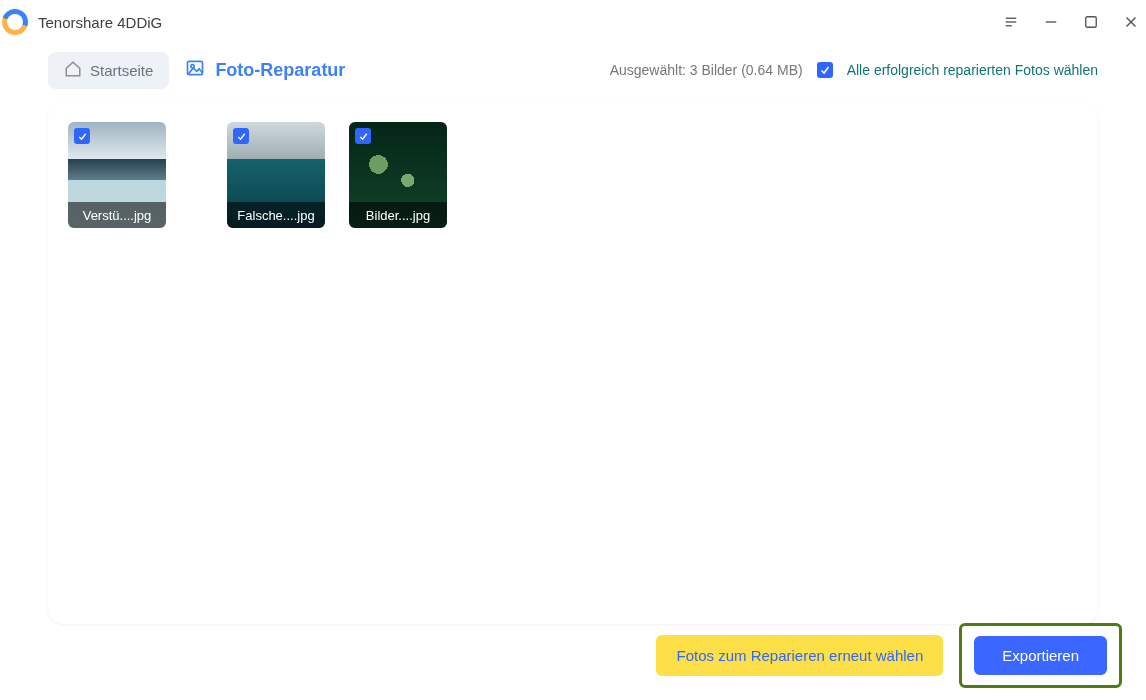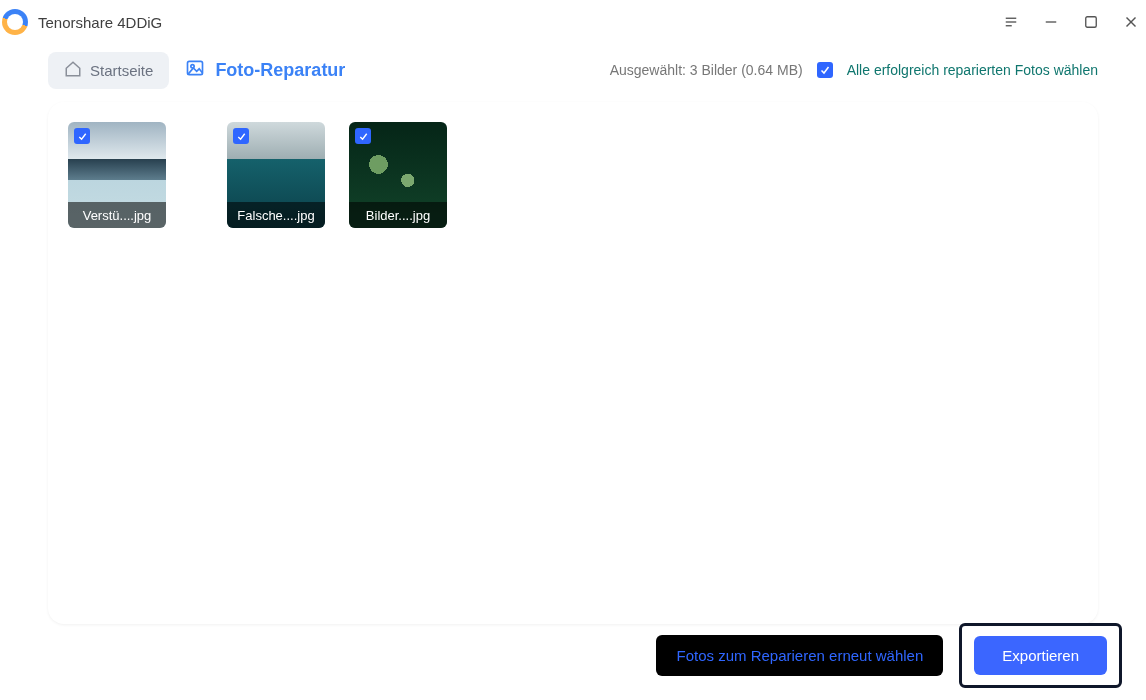--- a/index.html
+++ b/index.html
@@ -24,22 +24,22 @@
   .sel-all-text { font-size:14px; color:#0f766e; }
 
   .content { margin: 6px 48px 0 48px; background:#fff; border-radius:16px; height: 522px; padding: 20px; box-shadow: 0 1px 3px rgba(0,0,0,0.06); }
   .thumb-row { display:flex; gap:24px; }
   .thumb { width:98px; height:106px; border-radius:6px; position:relative; overflow:hidden; }
   .thumb-check { position:absolute; top:6px; left:6px; width:16px; height:16px; background:#2f66ff; border-radius:3px; display:flex; align-items:center; justify-content:center; z-index:2; }
   .thumb-check svg { width:11px; height:11px; stroke:#fff; stroke-width:3; fill:none; }
   .thumb-label { position:absolute; bottom:0; left:0; right:0; height:26px; background:rgba(0,0,0,0.55); color:#fff; font-size:13px; display:flex; align-items:center; justify-content:center; }
 
   .footer { position:absolute; bottom:12px; right:24px; display:flex; align-items:center; gap:16px; }
-  .choose-again { background:#000000; color:#2f66ff; padding:12px 20px; border-radius:6px; font-size:15px; }
-  .export-wrap { border:3px solid #0f172a; border-radius:6px; padding:10px 12px; }
+  .choose-again { background:#fde047; color:#2f66ff; padding:12px 20px; border-radius:6px; font-size:15px; }
+  .export-wrap { border:3px solid #4d7c0f; border-radius:6px; padding:10px 12px; }
   .export-btn { background:#3b66ff; color:#fff; padding:11px 28px; border-radius:6px; font-size:15px; }
 
   
   .tbg1 { background: linear-gradient(to bottom, #a0b4c2 0%, #dfe8ed 35%, #28404f 35%, #5e7e8e 55%, #bcd6df 55%, #c6dde3 100%); }
   .tbg2 { background: linear-gradient(to bottom, #cfd9dc 0%, #9eaeb2 35%, #15616b 35%, #0b3f48 100%); margin-left: 37px; }
   .tbg3 { background: radial-gradient(circle at 30% 40%, #6e9d62 0 10%, transparent 10%), radial-gradient(circle at 60% 55%, #7ba86f 0 8%, transparent 8%), linear-gradient(to bottom, #052517 0%, #12442a 100%); }
 </style>
 </head>
 <body>
 

